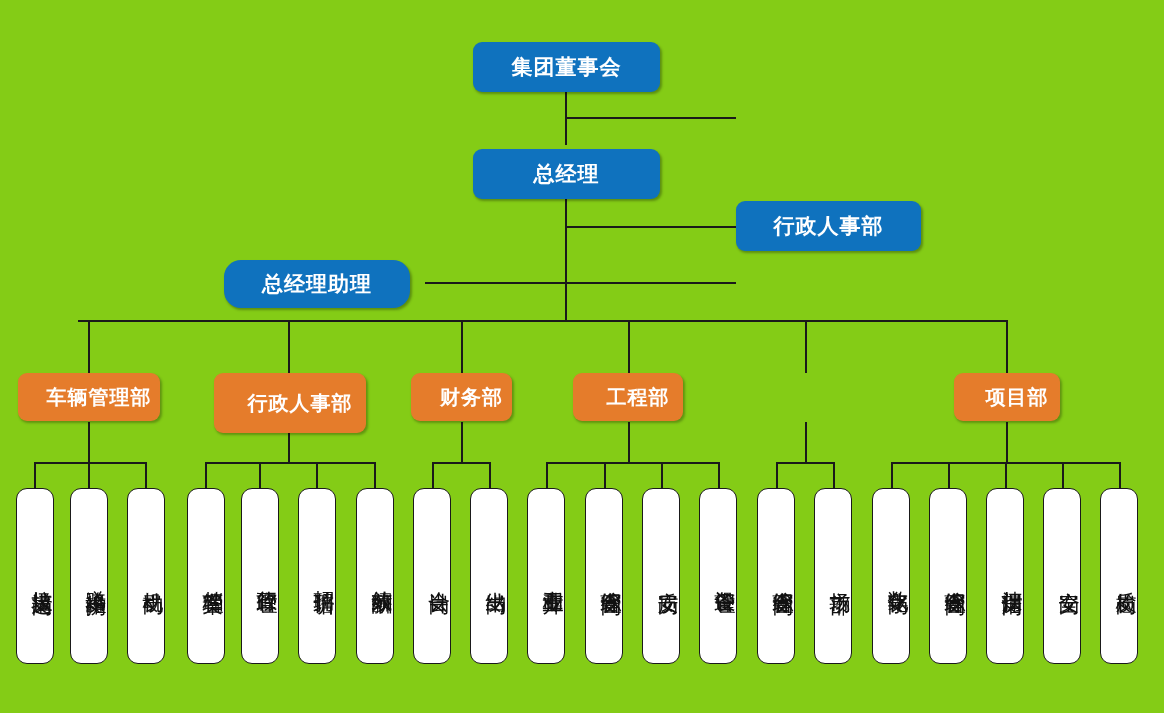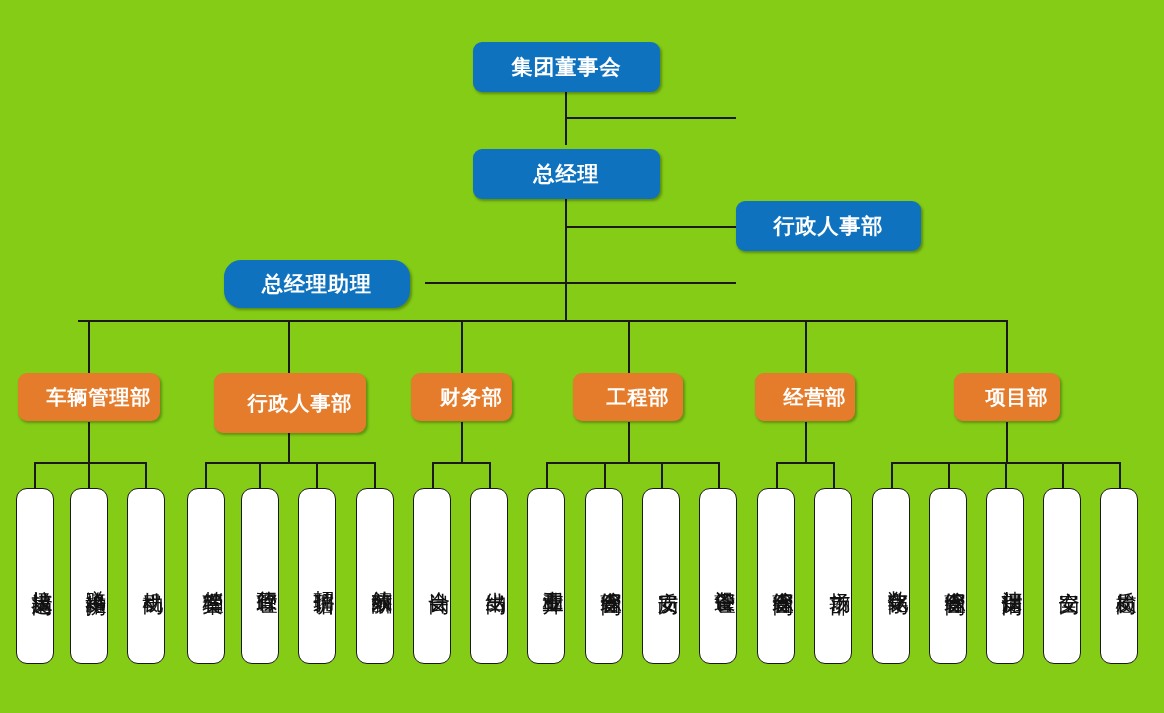--- a/index.html
+++ b/index.html
@@ -158,21 +158,20 @@
   <div class="node node-blue" style="left:224px; top:260px; width:186px; height:48px;border-radius:17px;">总经理助理</div>
 
   <div class="node node-orange" style="left:18px; top:373px; width:142px; height:48px;">车辆管理部</div>
 
   <div class="node node-orange" style="left:214px; top:373px; width:152px; height:60px;">行政人事部</div>
 
   <div class="node node-orange" style="left:411px; top:373px; width:101px; height:48px;">财务部</div>
 
   <div class="node node-orange" style="left:573px; top:373px; width:110px; height:48px;">工程部</div>
 
-  <div class="node node-orange" style="left:755px; top:373px; width:100px; height:48px;">经营部</div>
 
   <div class="node node-orange" style="left:954px; top:373px; width:106px; height:48px;">项目部</div>
 
   <div class="node node-leaf" style="left:16px; top:488px; width:38px; height:176px;">
     <span>垃圾清运岗</span>
   </div>
 
   <div class="node node-leaf" style="left:70px; top:488px; width:38px; height:176px;">
     <span>道路维护岗</span>
   </div>

